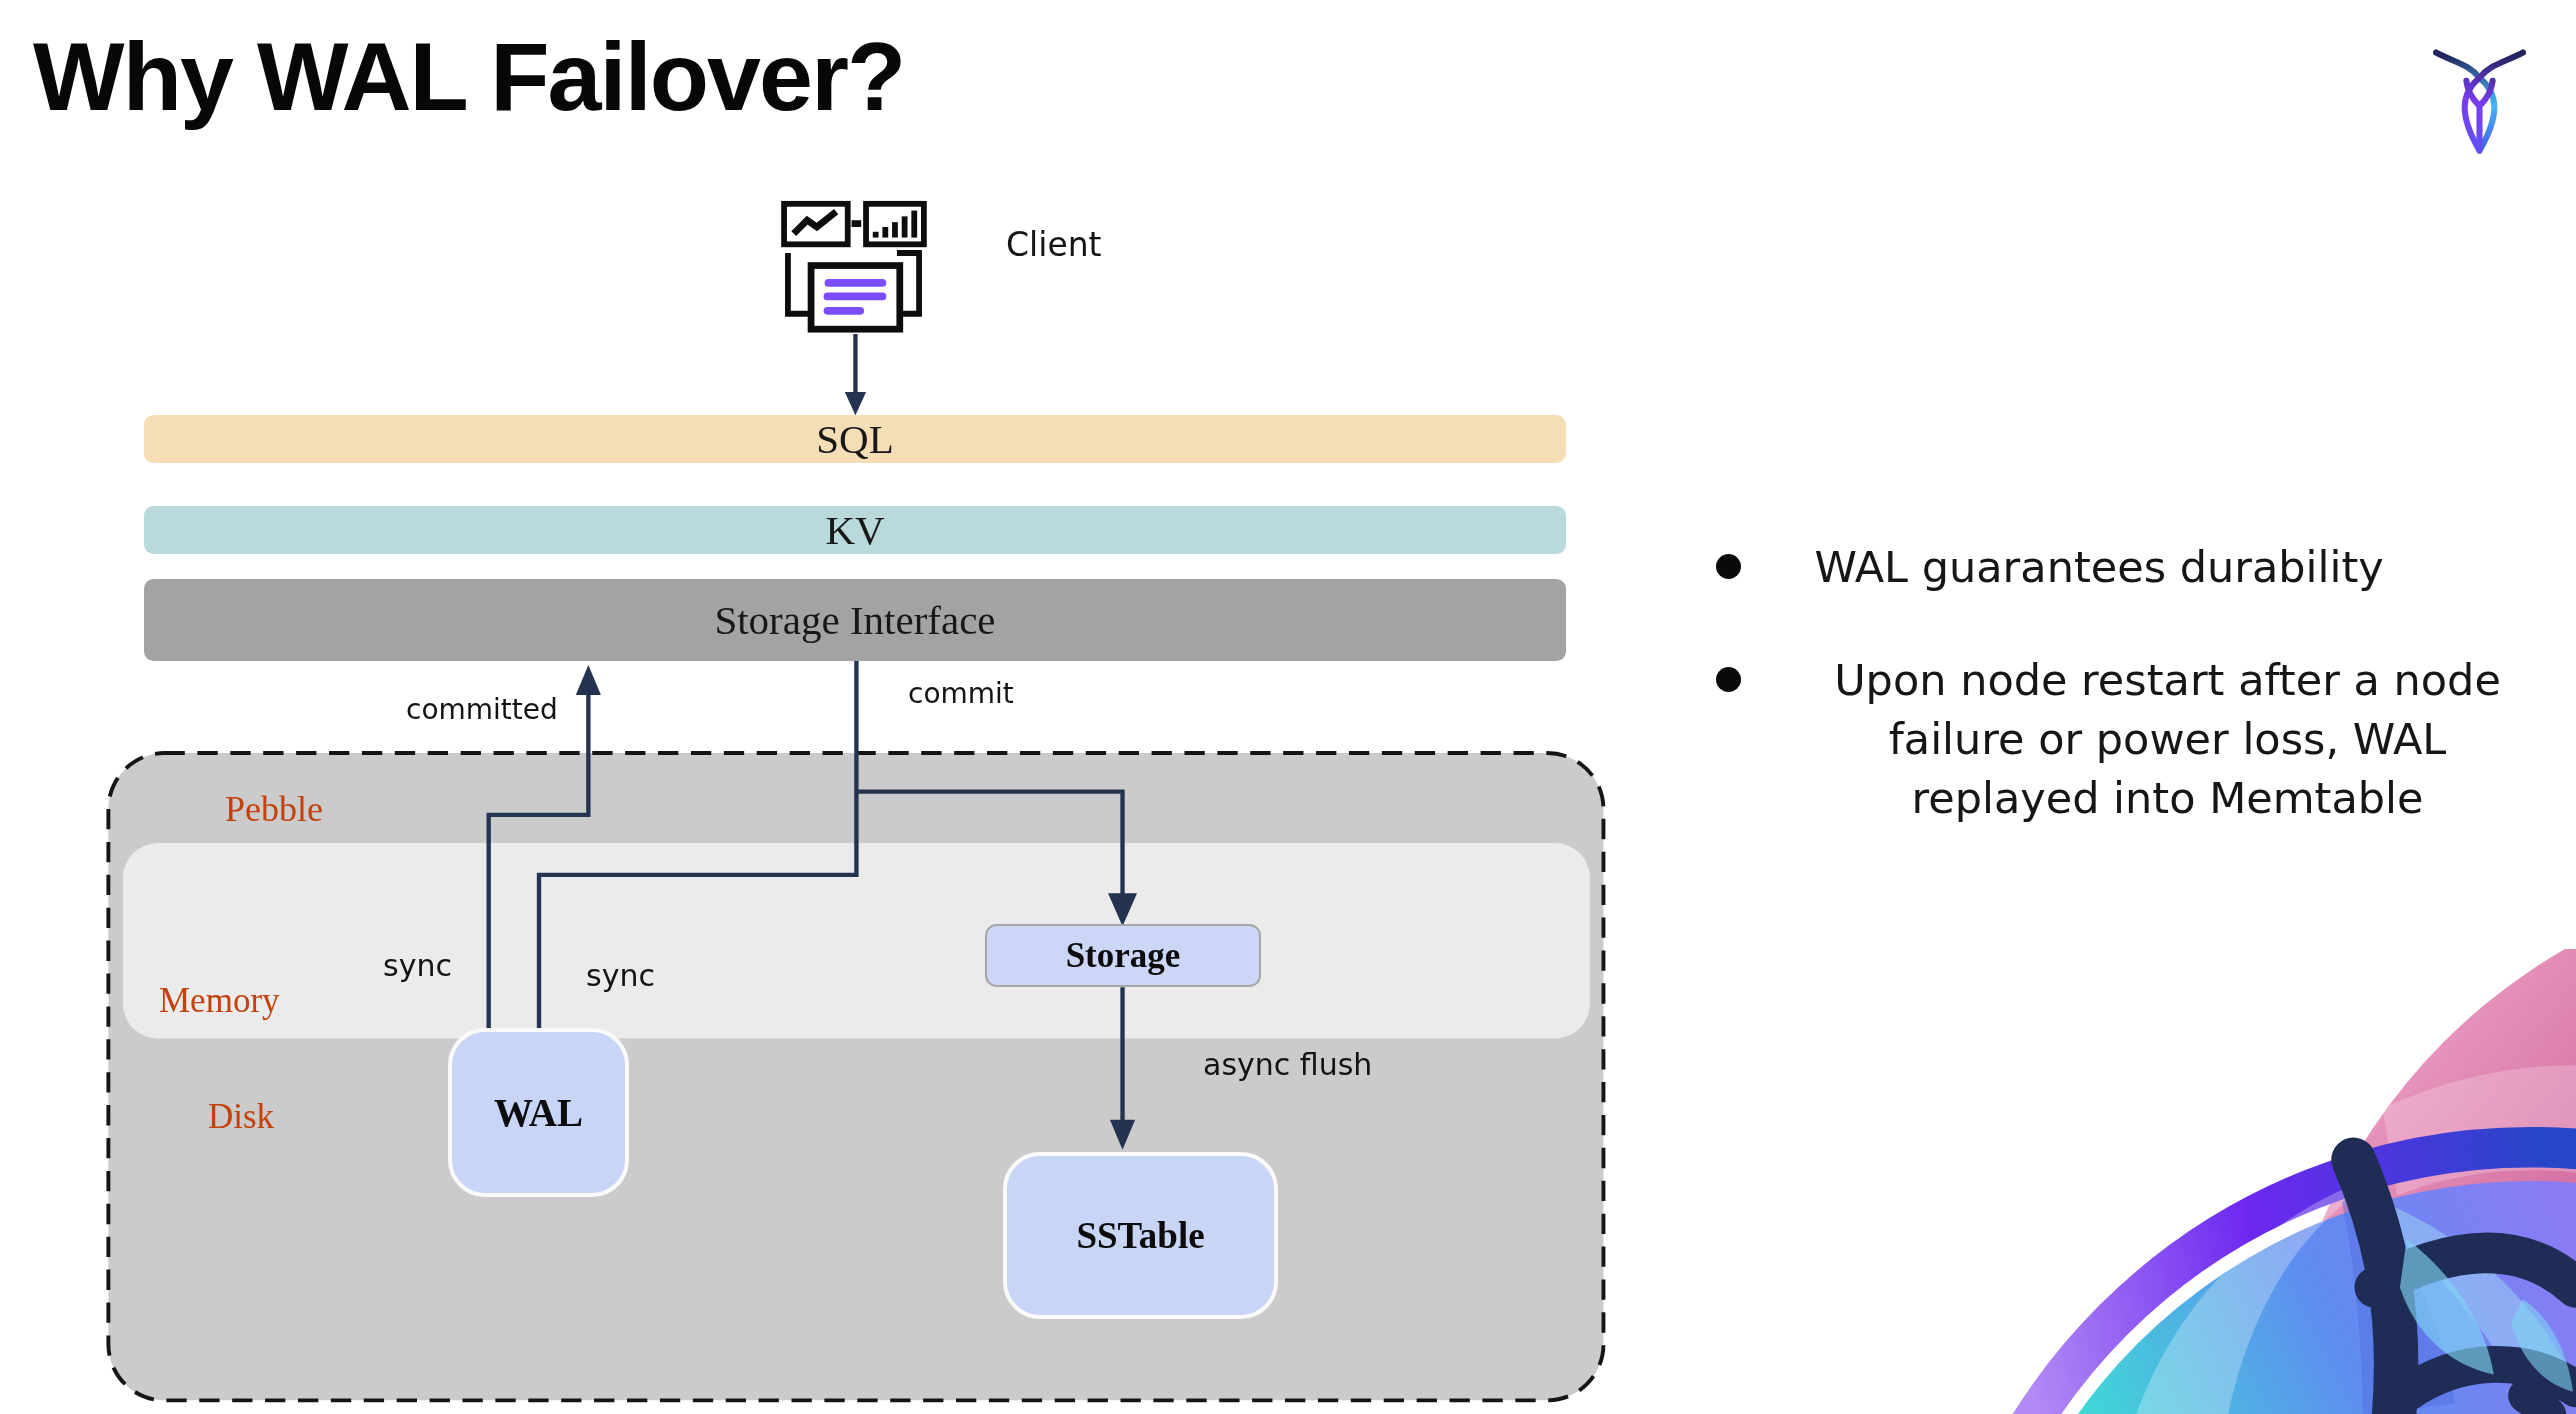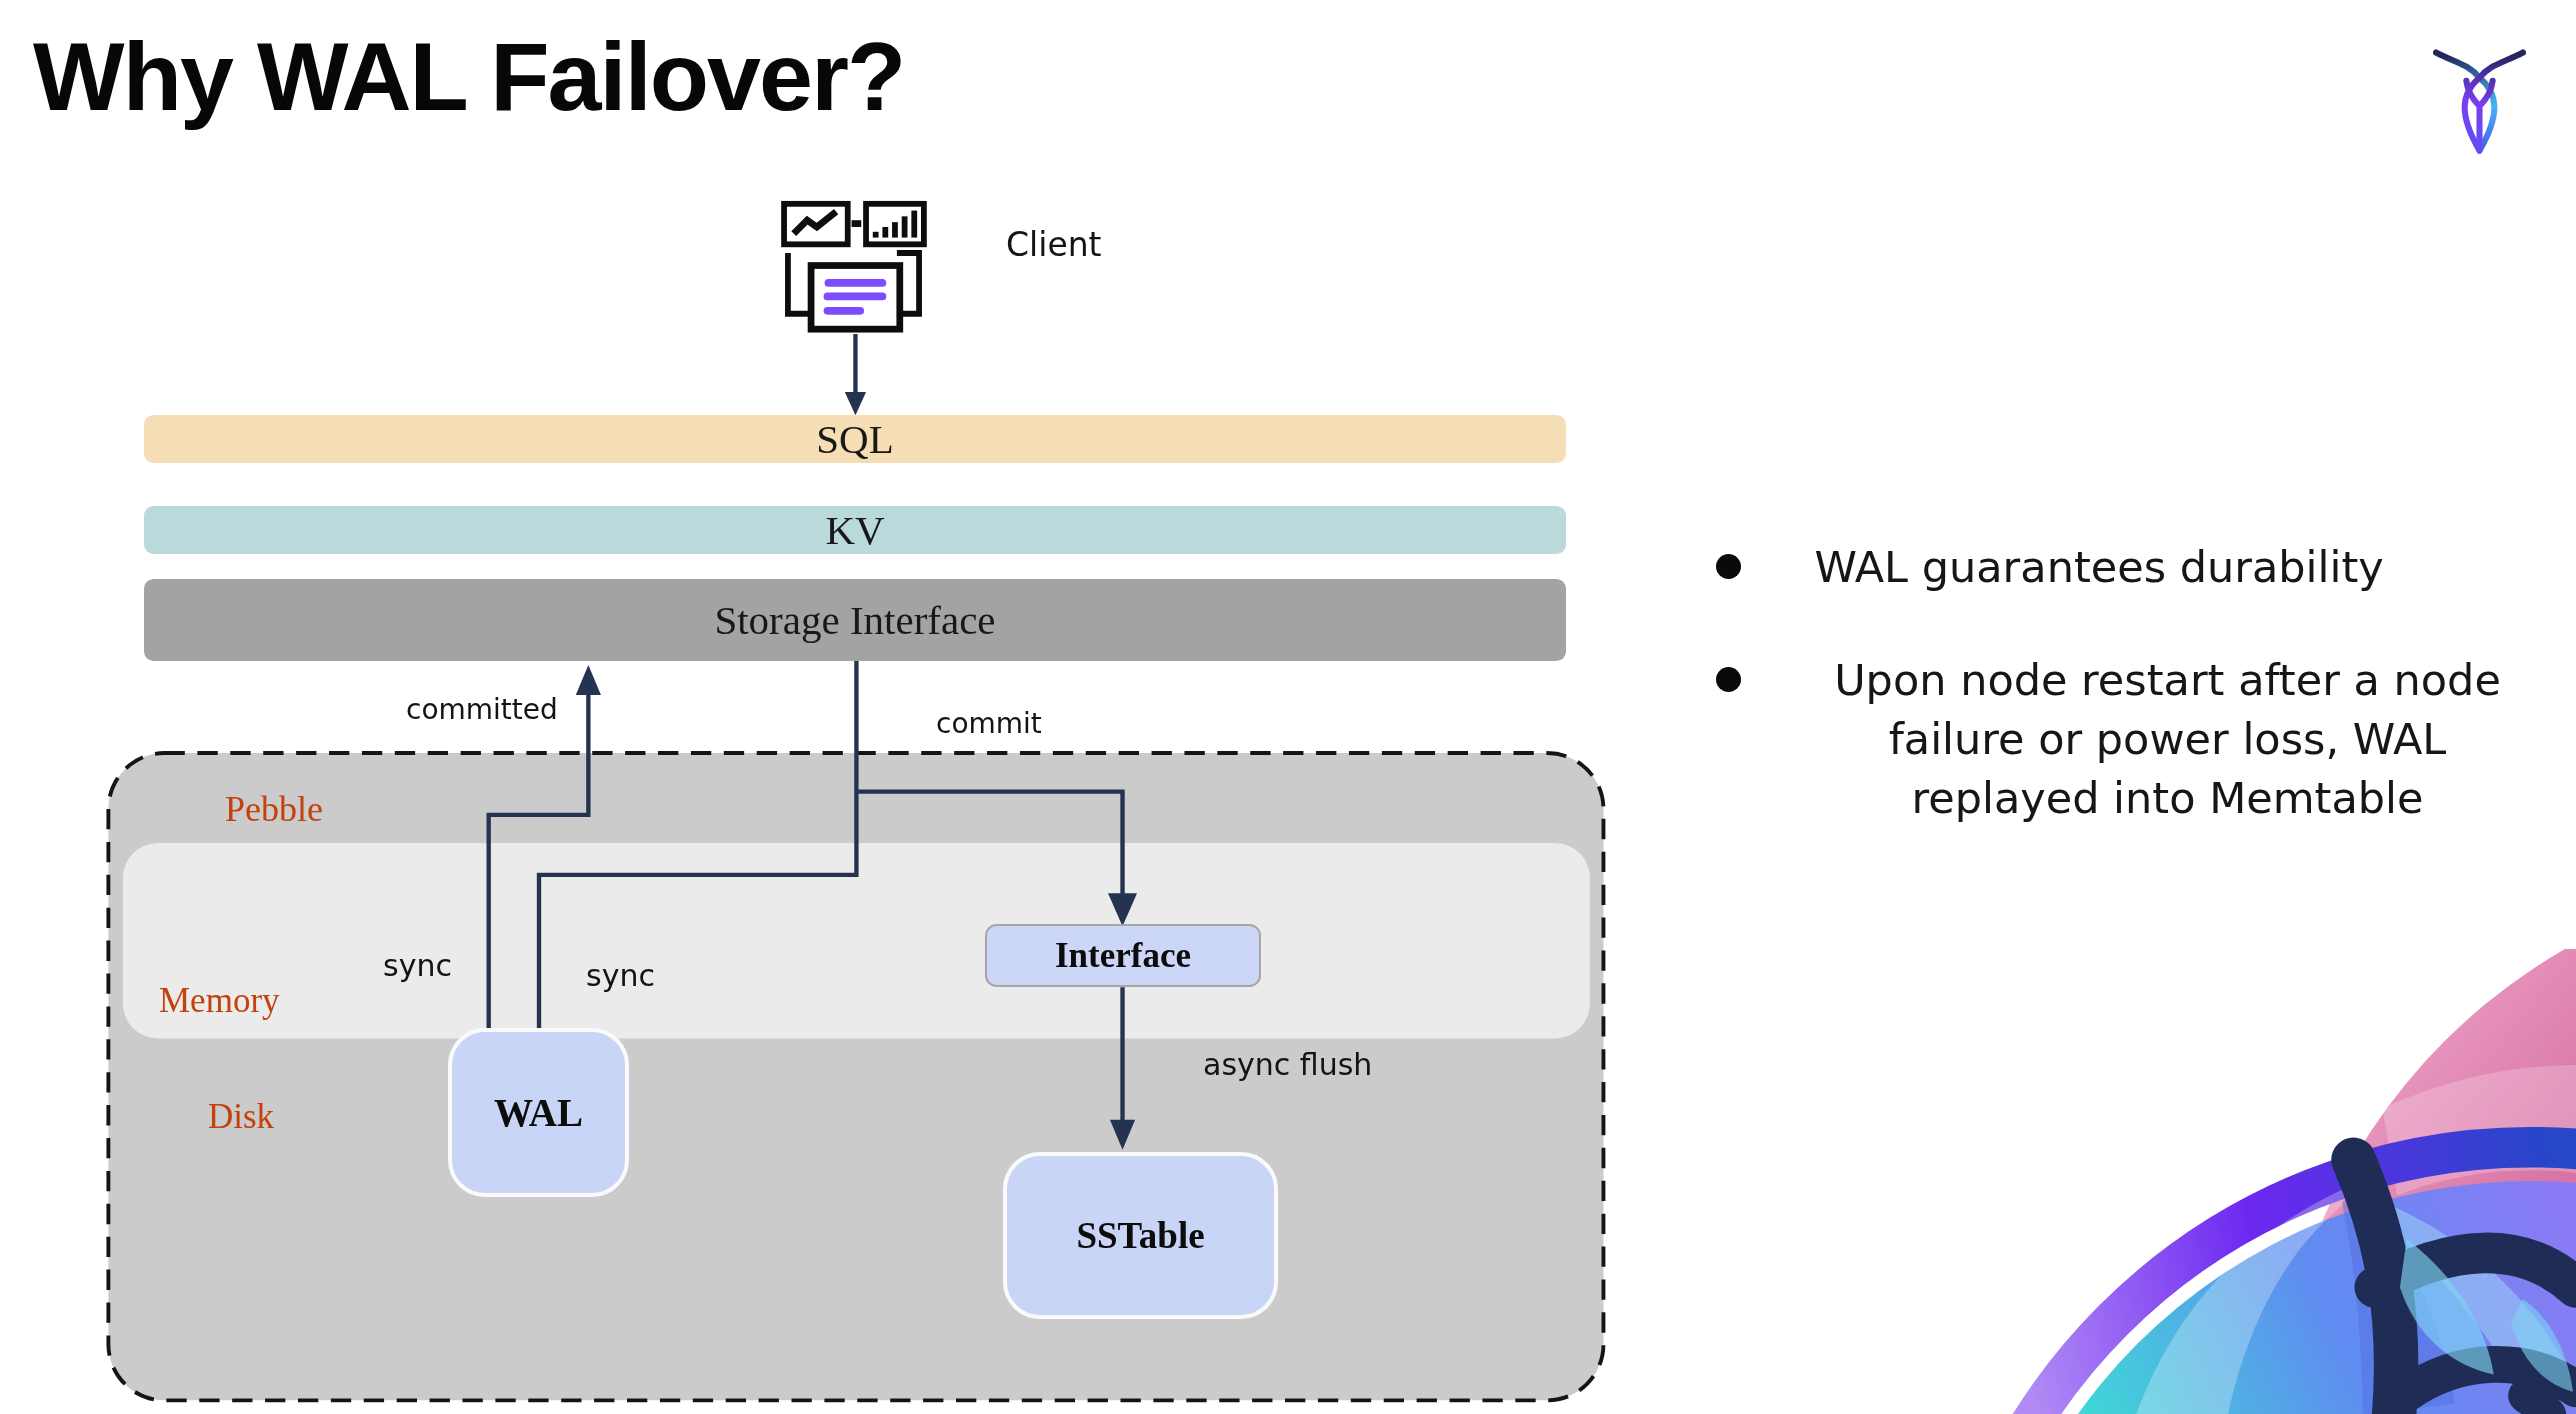--- a/index.html
+++ b/index.html
@@ -125,30 +125,30 @@
       <path d="M1160,957 L1145,923 L1175,923 Z"></path>
       <path d="M1160,1188 L1147,1157 L1173,1157 Z"></path>
     </g>
   </svg>
 
   <div class="abs layer-bar" style="top: 415px; height: 48px; background-color: rgb(245, 221, 182);">SQL</div>
   <div class="abs layer-bar" style="top: 506px; height: 48px; background-color: rgb(185, 217, 218);">KV</div>
   <div class="abs layer-bar" style="top: 579px; height: 82px; background-color: #a3a3a3;">Storage Interface</div>
 
   <div class="abs sans-label" style="left:406px; top:693px;">committed</div>
-  <div class="abs sans-label" style="left:908px; top:707px;margin-left:28px;">commit</div>
+  <div class="abs sans-label" style="left:908px; top:677px;">commit</div>
   <div class="abs sans-label" style="left:383px; top:948px; font-size:30px;">sync</div>
   <div class="abs sans-label" style="left:586px; top:958px; font-size:30px;">sync</div>
   <div class="abs sans-label" style="left:1203px; top:1047px; font-size:30px;">async flush</div>
 
   <div class="abs serif-label" style="left:225px; top:788px;">Pebble</div>
   <div class="abs serif-label" style="left:159px; top:981px; font-size:35px;">Memory</div>
   <div class="abs serif-label" style="left:208px; top:1097px; font-size:35px;">Disk</div>
 
-  <div id="memtable" class="abs node-box" style="background-color: rgb(204, 214, 246);">Interface</div>
+  <div id="memtable" class="abs node-box" style="background-color: rgb(204, 214, 246);">Storage</div>
   <div id="wal" class="abs node-box" style="background-color: rgb(200, 213, 247);">WAL</div>
   <div id="sstable" class="abs node-box" style="background-color: rgb(200, 213, 247);">SSTable</div>
 
   <ul class="abs bullets">
     <li class="bullet-item">
       <span class="bullet-dot"></span>
       <span class="bullet-text">WAL guarantees durability</span>
     </li>
     <li class="bullet-item">
       <span class="bullet-dot"></span>

